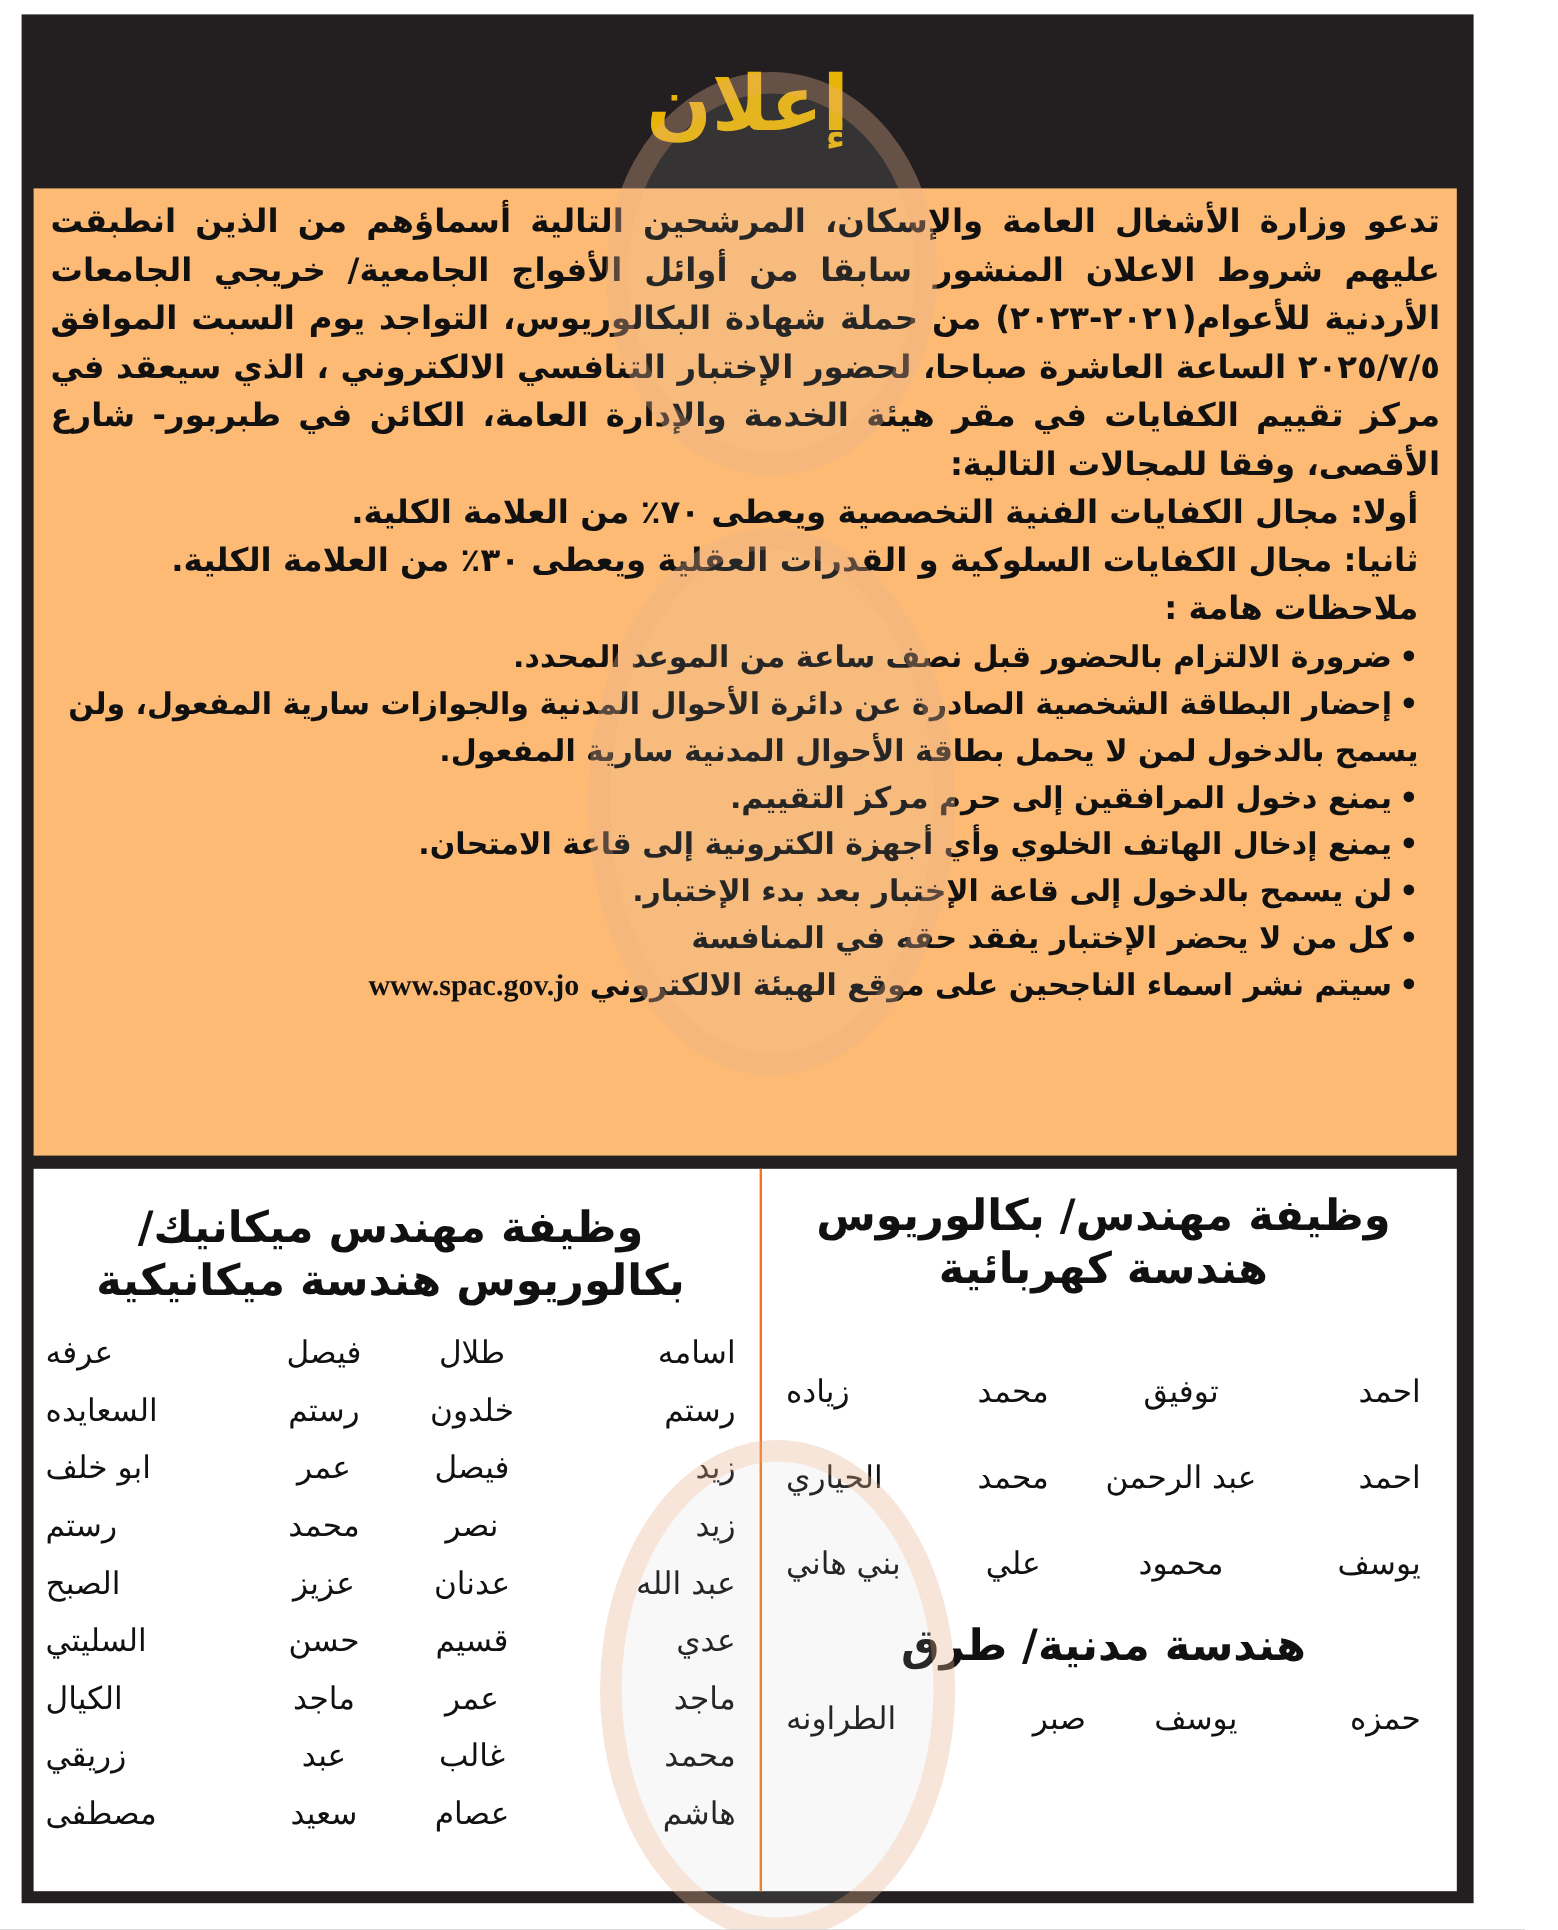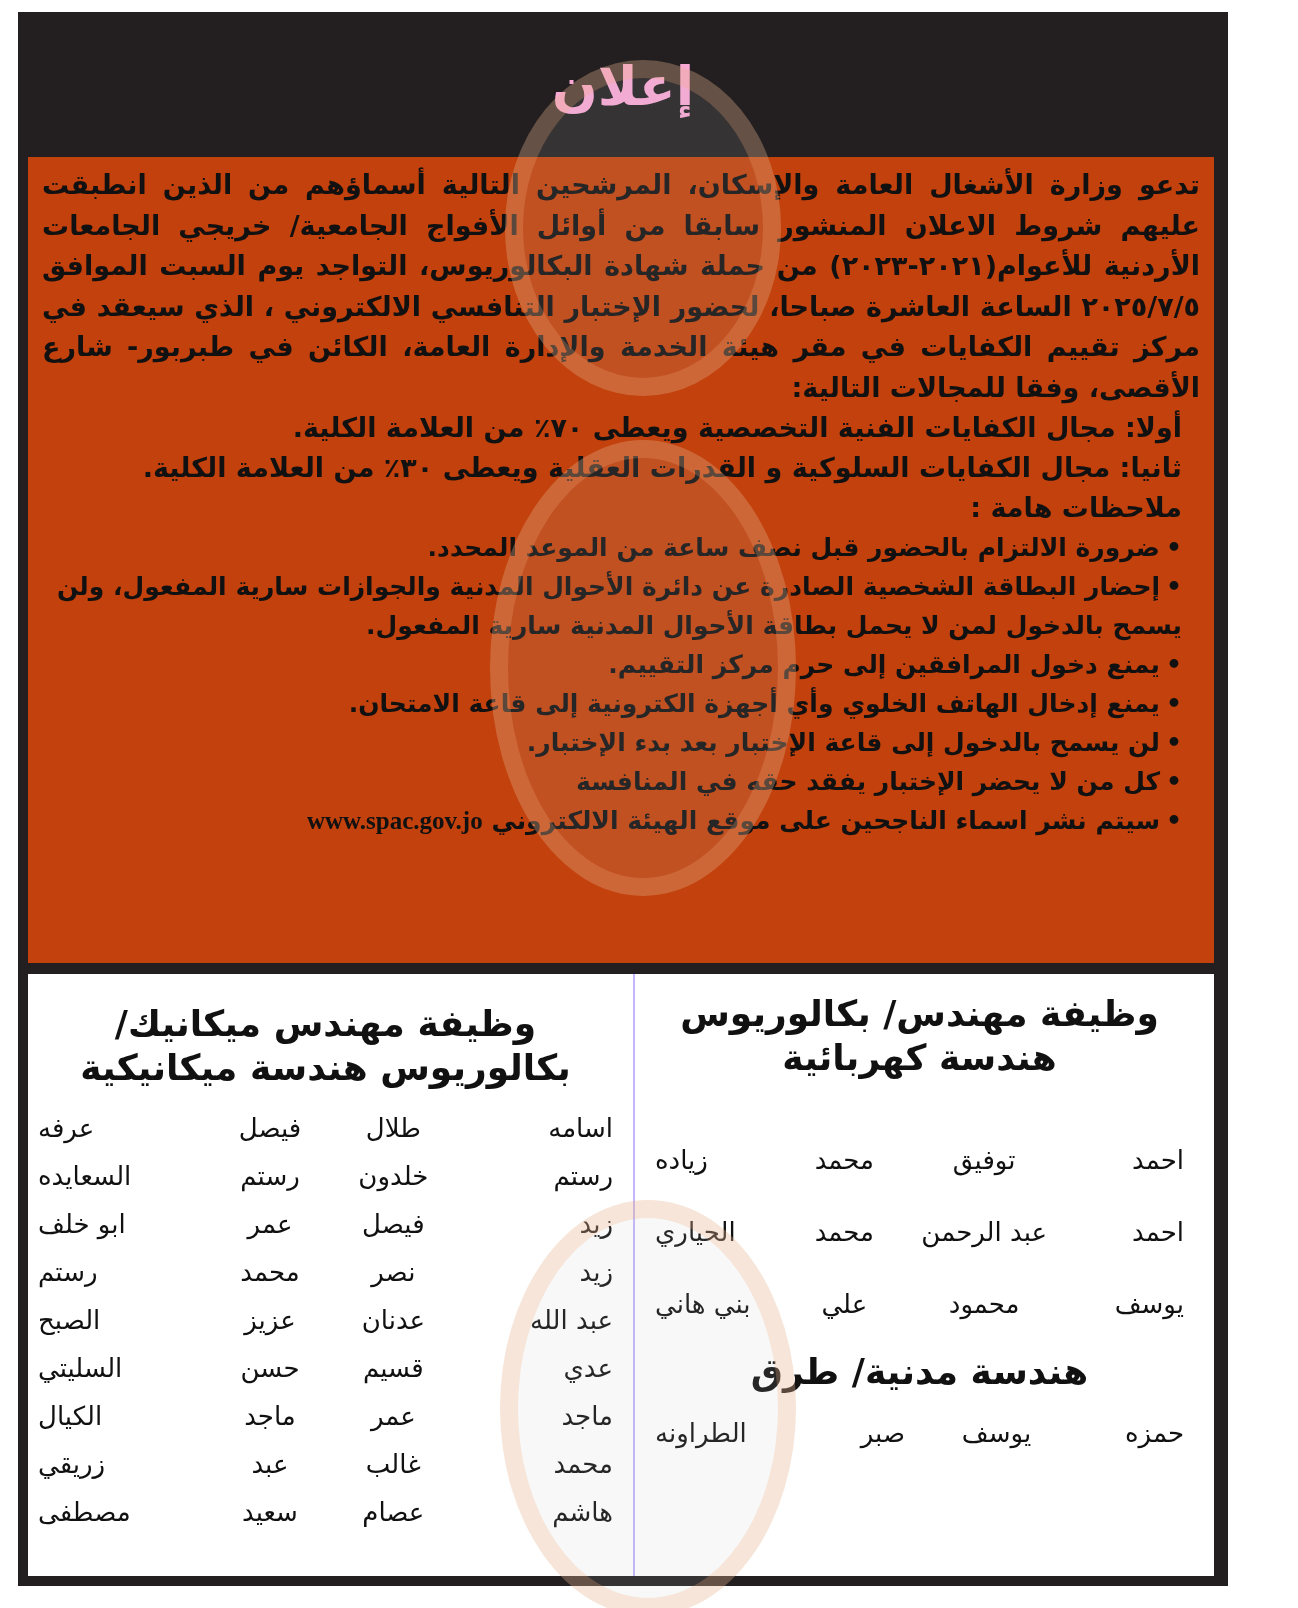--- a/index.html
+++ b/index.html
@@ -2,33 +2,33 @@
 <html><head>
 <meta charset="utf-8">
 <style>
   html, body { margin: 0; padding: 0; background: #ffffff; }
   body { width: 1298px; height: 1608px; position: relative; overflow: hidden;
          font-family: "DejaVu Sans", sans-serif; color: #111; }
   .frame { position: absolute; left: 18px; top: 12px; width: 1210px; height: 1574px;
            background: #231f20; box-sizing: border-box; }
   .header { position: absolute; left: 0; top: 0; width: 1210px; height: 143px;
             display: flex; align-items: center; justify-content: center; }
-  .header-title { color: #f9a8d4; font-size: 54px; font-weight: bold; direction: rtl;
+  .header-title { color: #eab308; font-size: 64px; font-weight: bold; direction: rtl;
                   font-family: "DejaVu Sans", sans-serif; letter-spacing: 2px; margin-top: 6px; }
   .top-panel { position: absolute; left: 10px; top: 145px; width: 1186px; height: 806px;
-               background: #c2410c; direction: rtl; box-sizing: border-box; padding: 8px 14px 0 14px; }
+               background: #fdba74; direction: rtl; box-sizing: border-box; padding: 8px 14px 0 14px; }
   .para { font-size: 27px; font-weight: bold; line-height: 40.5px; text-align: justify;
           text-align-last: right; margin: 0; }
   .item { font-size: 27px; font-weight: bold; line-height: 40px; margin: 0; padding-right: 4px; }
   .bullet { font-size: 25px; font-weight: bold; line-height: 39px; margin: 0; padding-right: 4px; }
   .bullet .dot { display: inline-block; width: 22px; }
   .url { font-family: Liberation Serif, serif; direction: ltr; unicode-bidi: embed; margin-left: 27px; }
   .bottom-panel { position: absolute; left: 10px; top: 962px; width: 1186px; height: 602px;
                   background: #ffffff; display: flex; direction: rtl; }
-  .col-right { width: 581px; height: 100%; border-left: 2px solid #c4b5fd; box-sizing: border-box;
+  .col-right { width: 581px; height: 100%; border-left: 2px solid #f97316; box-sizing: border-box;
                padding: 18px 30px 0 20px; }
   .col-left { flex: 1; height: 100%; box-sizing: border-box; padding: 28px 20px 0 10px; }
   .job-title { font-size: 36px; font-weight: bold; text-align: center; line-height: 44px; margin: 0; }
   .names-table { width: 100%; border-collapse: collapse; font-size: 26px; }
   .names-table td { padding: 0; text-align: center; white-space: nowrap; }
   .names-table td:first-child { text-align: right; }
   .names-table td:last-child { text-align: left; }
   .wm-circle { position: absolute; border-radius: 50%; pointer-events: none;
                border: 18px solid rgba(240,170,120,0.25); background: rgba(200,200,200,0.12); }
 </style>

